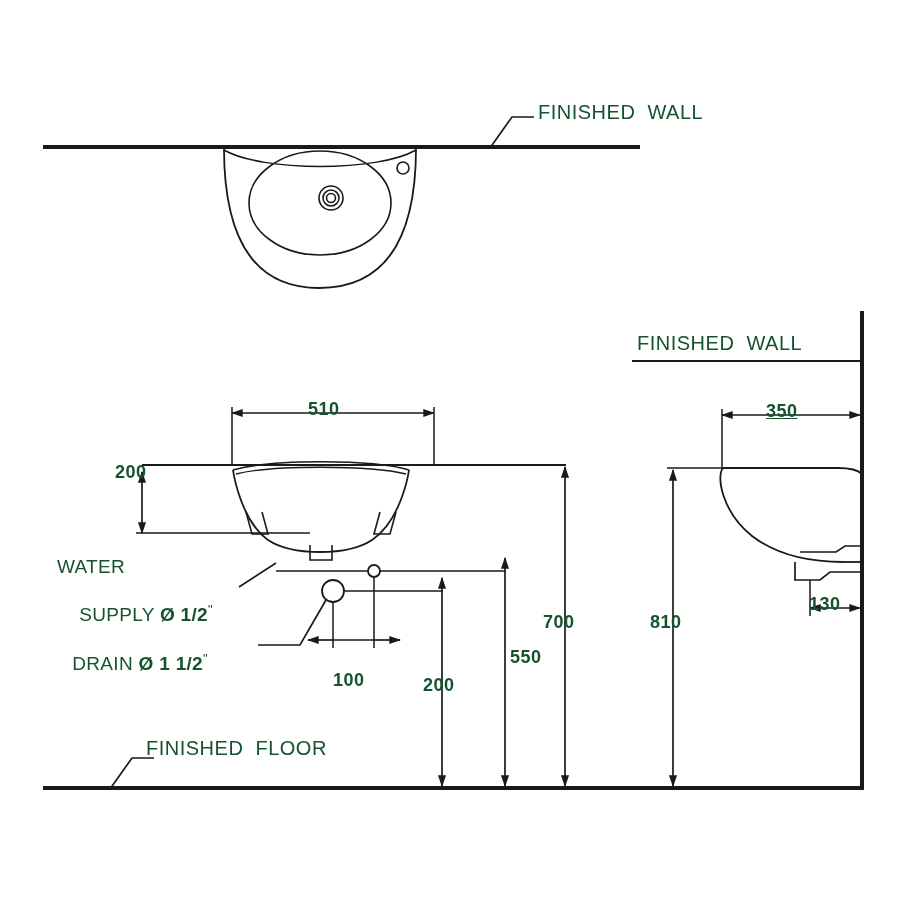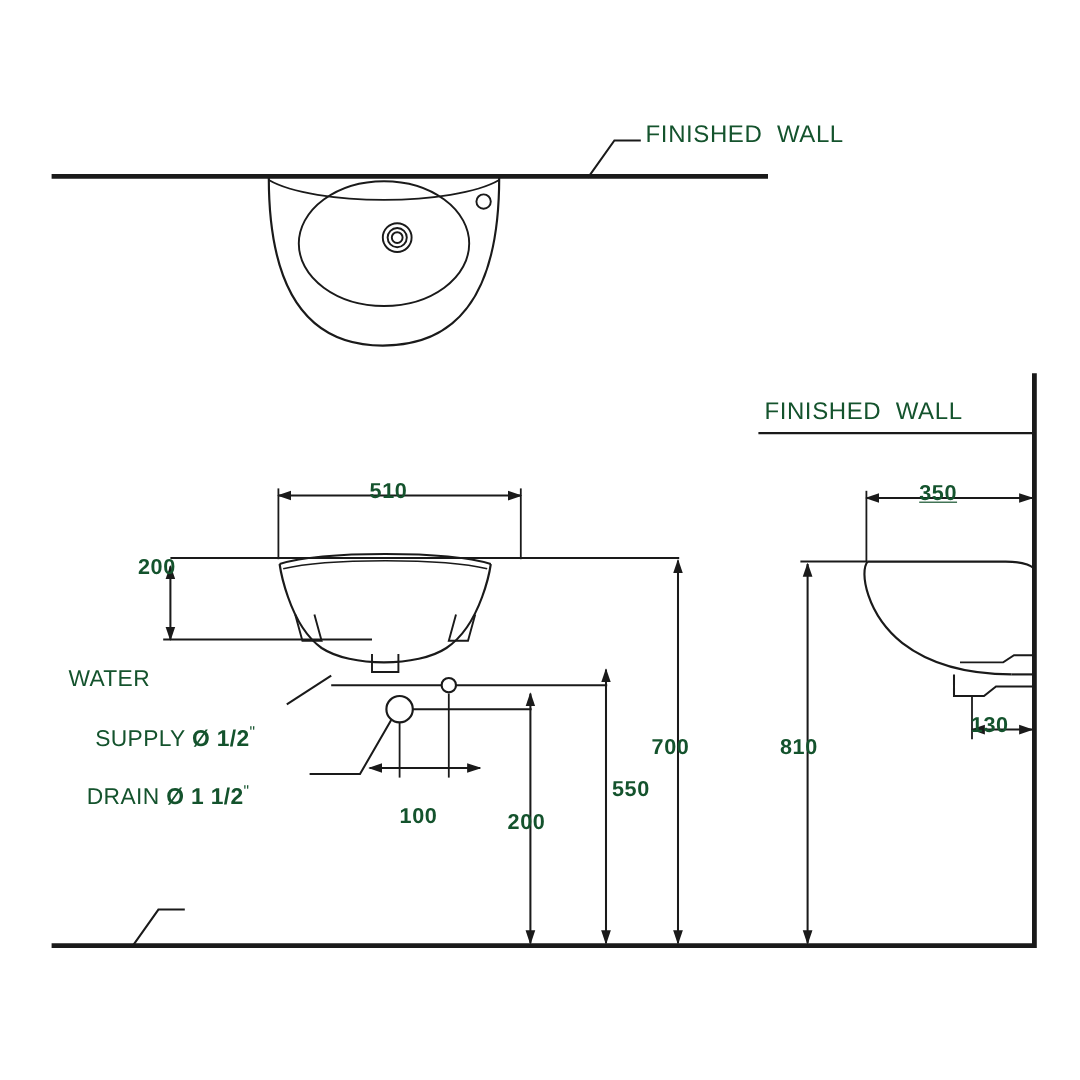--- a/index.html
+++ b/index.html
@@ -189,20 +189,21 @@
         <path d="M 110 789 L 132 758 L 154 758" stroke-width="1.7"></path>
       </g>
 
     </g>
   </svg>
 
   <div class="lbl lbl-note" style="left:538px; top:102px;">FINISHED  WALL</div>
 
   <div class="lbl lbl-note" style="left:637px; top:333px;">FINISHED  WALL</div>
 
+  <div class="lbl lbl-note" style="left:146px; top:738px;">FINISHED  FLOOR</div>
 
   <div class="lbl lbl-spec" style="left:57px; top:557px;">WATER</div>
 
   <div class="lbl lbl-spec" style="left:57px; top:583px;">
     <span>SUPPLY</span><span> </span><b>Ø 1/2</b><span class="sup">"</span>
   </div>
 
   <div class="lbl lbl-spec" style="left:50px; top:632px;">
     <span>DRAIN</span><span> </span><b>Ø 1 1/2</b><span class="sup">"</span>
   </div>

